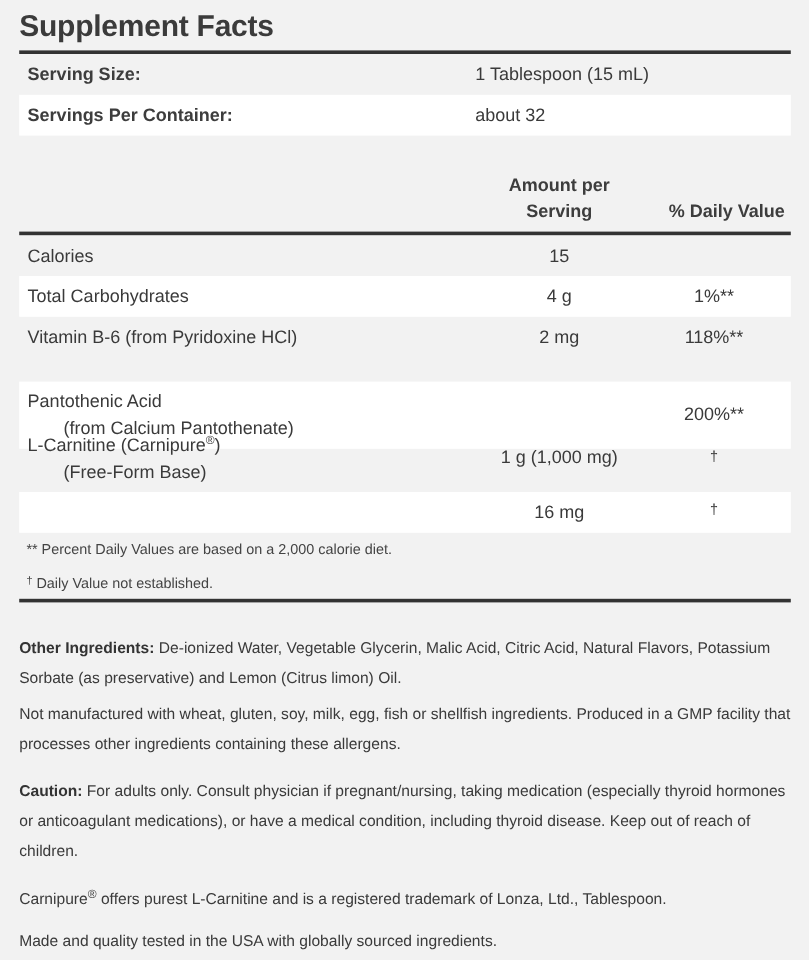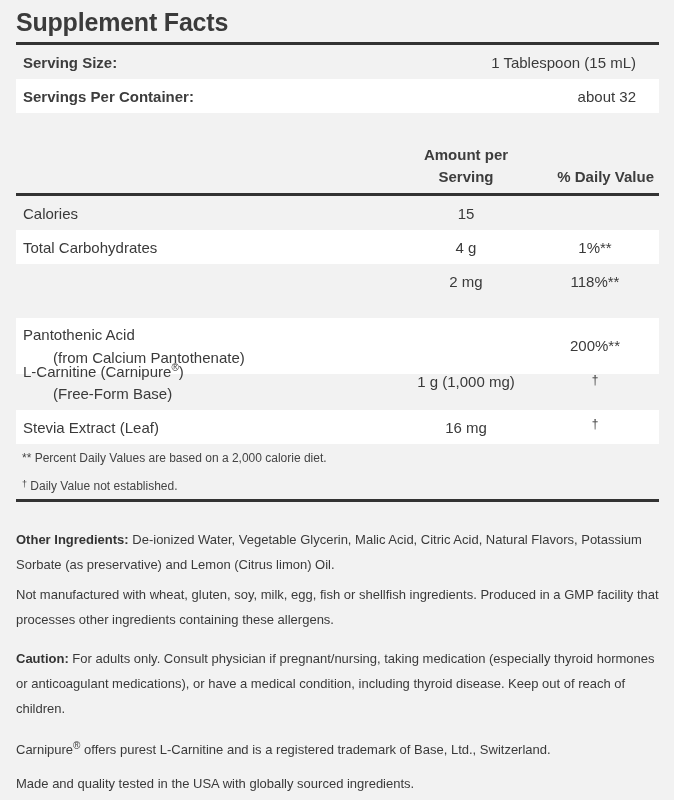--- a/index.html
+++ b/index.html
@@ -14,21 +14,21 @@
     font-size: 25px; font-weight: bold; color: #3b3b3b; letter-spacing: -0.2px;
   }
   .rule { position: absolute; left: 16px; width: 643px; height: 3px; background: #333; }
   .row { position: absolute; left: 16px; width: 643px; }
   .row.white { background: #ffffff; }
   .cell { position: absolute; font-size: 15px; color: #3a3a3a; }
   .lbl { left: 7px; }
   .bold { font-weight: bold; color: #3d3d3d; }
   .amt { left: 380px; width: 140px; text-align: center; }
   .dv  { left: 520px; width: 118px; text-align: center; }
-  .sv  { left: 380px; width: 240px; text-align: right; }
+  .sv  { left: 380px; width: 240px; text-align: left; }
   sup { font-size: 10px; }
   .foot { position: absolute; left: 22px; font-size: 12px; color: #444; }
   .para { position: absolute; left: 16px; width: 645px; font-size: 13px; line-height: 25px; color: #3a3a3a; }
   .para b { color: #333; }
 </style>
 </head>
 <body>
 
 <div class="title">Supplement Facts</div>
 <div class="rule" style="top:42px;"></div>
@@ -53,41 +53,41 @@
   <span class="cell lbl" style="top:9px;">Calories</span>
   <span class="cell amt" style="top:9px;">15</span>
   <span class="cell dv" style="top:9px;"></span>
 </div>
 <div class="row white" style="top:230px;height:34px;">
   <span class="cell lbl" style="top:9px;">Total Carbohydrates</span>
   <span class="cell amt" style="top:9px;">4 g</span>
   <span class="cell dv" style="top:9px;">1%**</span>
 </div>
 <div class="row" style="top:264px;height:34px;">
+  <span class="cell lbl" style="top:9px;">Vitamin B-6 (from Pyridoxine HCl)</span>
   <span class="cell amt" style="top:9px;">2 mg</span>
   <span class="cell dv" style="top:9px;">118%**</span>
 </div>
 <div class="row white" style="top:298px;height:56px;margin-top:20px;">
   <span class="cell lbl" style="top:8px;">Pantothenic Acid</span>
   <span class="cell lbl" style="top:31px;left:37px;">(from Calcium Pantothenate)</span>
   <span class="cell dv" style="top:19px;text-align:center;">200%**</span>
 </div>
 <div class="row" style="top:354px;height:56px;">
   <span class="cell lbl" style="top:8px;"><span>L-Carnitine (Carnipure</span><sup>®</sup><span>)</span></span>
   <span class="cell lbl" style="top:31px;left:37px;">(Free-Form Base)</span>
   <span class="cell amt" style="top:19px;">1 g (1,000 mg)</span>
   <span class="cell dv" style="top:19px;font-size:12px;">†</span>
 </div>
 <div class="row white" style="top:410px;height:34px;">
-  <span class="cell lbl" style="top:9px;">Stevia Extract (Leaf)</span>
   <span class="cell amt" style="top:9px;">16 mg</span>
   <span class="cell dv" style="top:7px;font-size:12px;">†</span>
 </div>
 
 <div class="foot" style="top:451px;">** Percent Daily Values are based on a 2,000 calorie diet.</div>
 <div class="foot" style="top:479px;"><span style="font-size:9px;vertical-align:3px;">†</span><span> Daily Value not established.</span></div>
 <div class="rule" style="top:499px;"></div>
 
 <div class="para" style="top:527px;"><b>Other Ingredients:</b><span> De-ionized Water, Vegetable Glycerin, Malic Acid, Citric Acid, Natural Flavors, Potassium Sorbate (as preservative) and Lemon (Citrus limon) Oil.</span></div>
 <div class="para" style="top:582px;">Not manufactured with wheat, gluten, soy, milk, egg, fish or shellfish ingredients. Produced in a GMP facility that processes other ingredients containing these allergens.</div>
 <div class="para" style="top:646px;"><b>Caution:</b><span> For adults only. Consult physician if pregnant/nursing, taking medication (especially thyroid hormones or anticoagulant medications), or have a medical condition, including thyroid disease. Keep out of reach of children.</span></div>
-<div class="para" style="top:733px;"><span>Carnipure</span><sup>®</sup><span> offers purest L-Carnitine and is a registered trademark of Base, Ltd., Switzerland.</span></div>
+<div class="para" style="top:733px;"><span>Carnipure</span><sup>®</sup><span> offers purest L-Carnitine and is a registered trademark of Lonza, Ltd., Tablespoon.</span></div>
 <div class="para" style="top:771px;">Made and quality tested in the USA with globally sourced ingredients.</div>
 
 </body></html>

